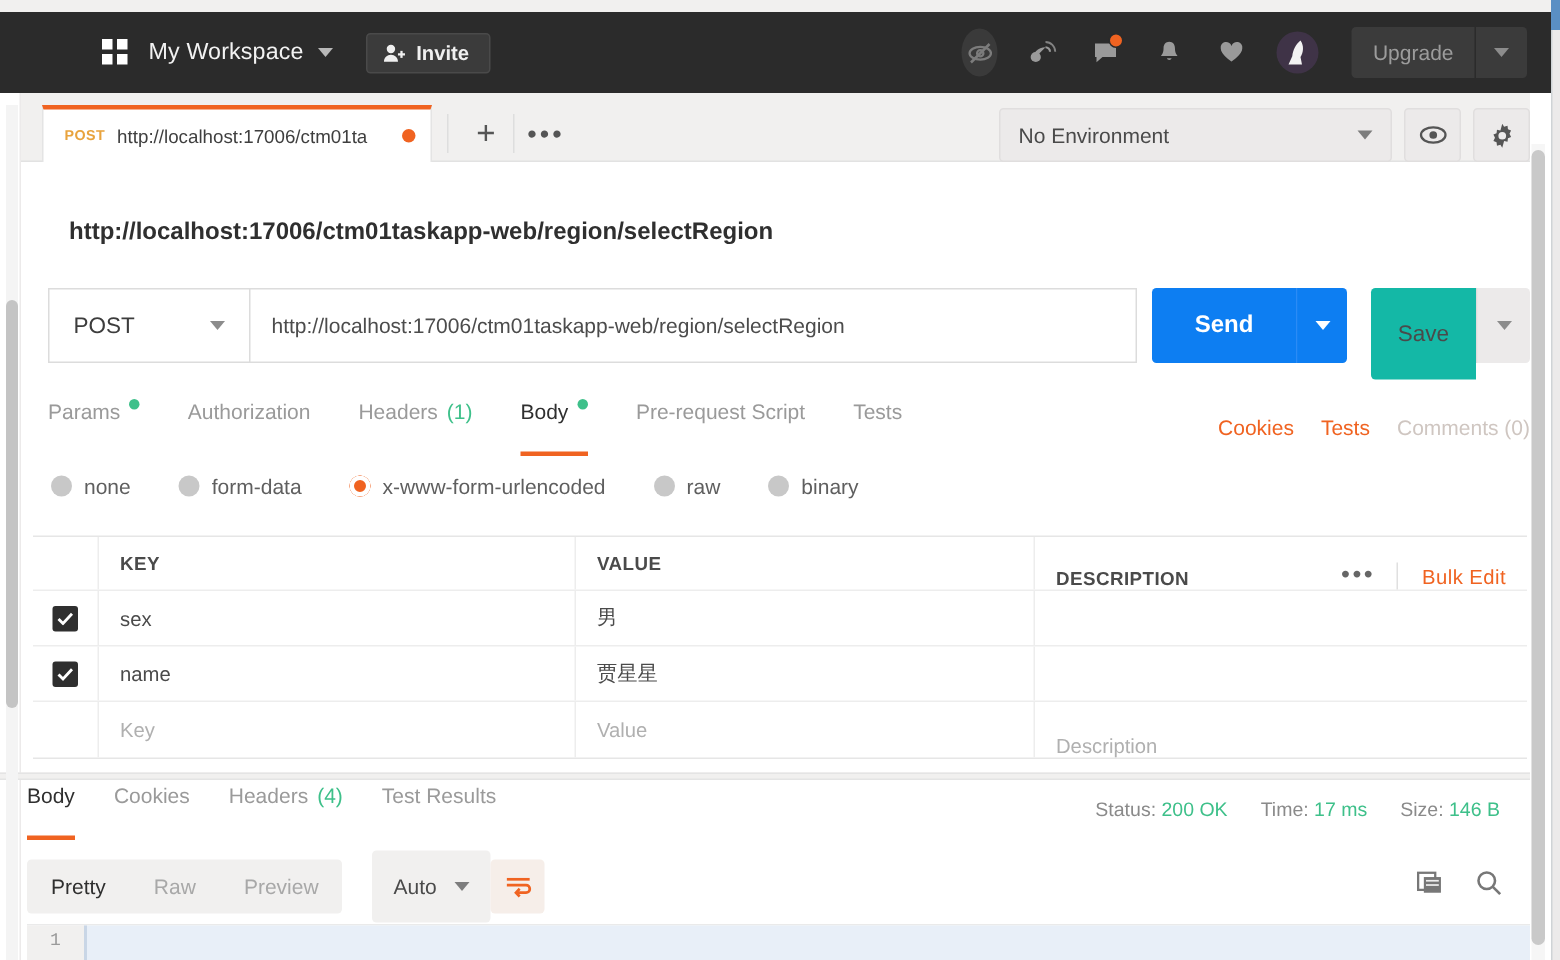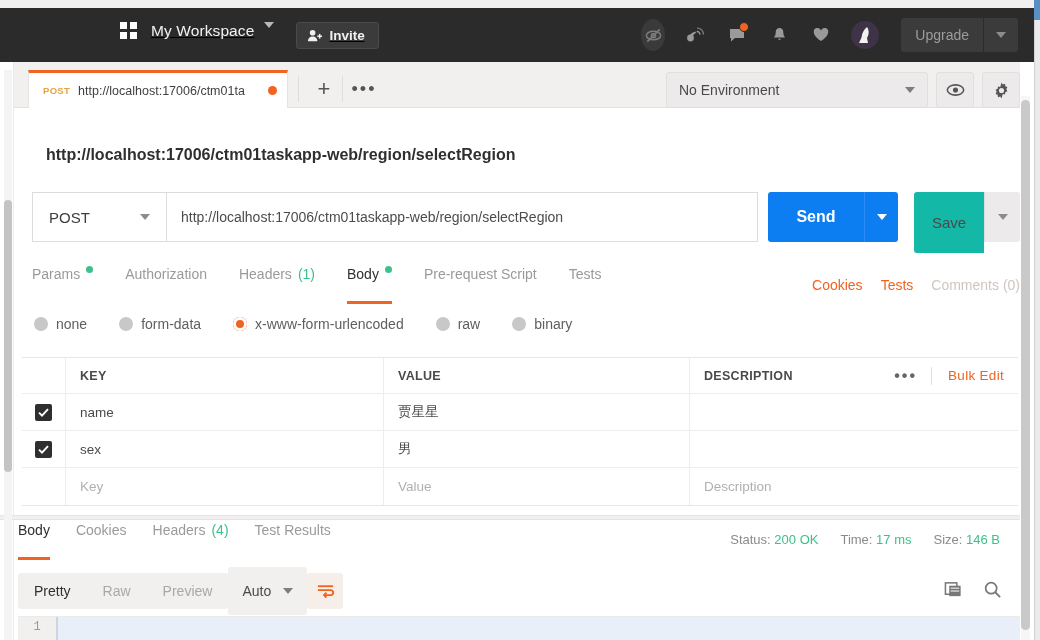--- a/index.html
+++ b/index.html
@@ -26,21 +26,21 @@
     position: absolute; top: 0; right: 0; width: 6px; height: 20px;
     background: #5a8fc4;
   }
 
   
   .header {
     position: absolute; top: 8px; left: 0; width: 1034px; height: 54px;
     background: #2b2b2b;
     display: flex; align-items: center;
   }
-  .hdr-left { display: flex; padding-left: 120px; text-decoration: underline; }
+  .hdr-left { display: flex; align-items: center; padding-left: 68px; }
   .grid-icon {
     width: 18px; height: 18px;
     display: grid; grid-template-columns: 7px 7px; grid-template-rows: 7px 7px;
     gap: 3px;
   }
   .grid-icon i { background: #ffffff; display: block; width: 7px; height: 7px; }
   .workspace-name {
     color: #f2f2f2; font-size: 15.5px; margin-left: 13px; letter-spacing: .1px;
   }
   .caret {
@@ -214,21 +214,21 @@
     position: absolute; top: 357px; left: 22px; width: 996px;
     border: 1px solid #e6e6e6; border-left: none; border-right: none;
     font-size: 13.5px;
   }
   .kv-row { display: flex; height: 37px; border-bottom: 1px solid #ededed; }
   .kv-row:last-child { border-bottom: none; }
   .kv-head { height: 36px; font-weight: bold; color: #2f2f2f; font-size: 12.5px; letter-spacing: .3px; }
   .kv-chk { width: 44px; display: flex; align-items: center; justify-content: center; border-right: 1px solid #ededed; }
   .kv-k { width: 318px; display: flex; align-items: center; padding: 0 14px; border-right: 1px solid #ededed; color: #4a4a4a; }
   .kv-v { width: 306px; display: flex; align-items: center; padding: 0 14px; border-right: 1px solid #ededed; color: #4a4a4a; }
-  .kv-d { flex: 1; display: flex; align-items: center; padding: 0 14px; color: #4a4a4a; }
+  .kv-d { flex: 1; display: flex; align-items: flex-end; padding: 0 14px; color: #4a4a4a; }
   .placeholder { color: #b0b0b0; }
   .checkbox {
     width: 17px; height: 17px; background: #2f2f2f; border-radius: 2px;
     display: flex; align-items: center; justify-content: center; cursor: pointer;
   }
   .checkbox svg { display: block; }
   .kv-head .kv-d { justify-content: flex-start; gap: 0; }
   .kv-head-actions { margin-left: auto; display: flex; align-items: center; gap: 0; }
   .dots-btn { color: #666; font-size: 16px; letter-spacing: 2px; padding: 0 14px; cursor: pointer; }
   .vsep { width: 1px; height: 18px; background: #e0e0e0; }
@@ -255,21 +255,21 @@
     position: absolute; top: 568px; left: 18px; width: 1000px; height: 46px;
     display: flex; align-items: center; 
   }
   .seg {
     display: flex; align-items: center; background: #f1f0ef; border-radius: 3px; height: 36px;
   }
   .seg-item { padding: 0 16px; font-size: 14px; color: #a8a8a8; line-height: 36px; cursor: pointer; }
   .seg-item.active { color: #2f2f2f; }
   .auto-select {
     display: flex; align-items: center; gap: 12px; background: #f1f0ef;
-    height: 48px; padding: 0 14px; border-radius: 3px; font-size: 14px; color: #4a4a4a; cursor: pointer;
+    height: 48px; padding: 0 14px; border-radius: 3px; font-size: 14px; color: #4a4a4a; cursor: pointer; margin-left: 20px;
   }
   .auto-select .caret { margin: 0; border-top-color: #7d7d7d; }
   .wrap-btn {
     width: 36px; height: 36px; background: #f6eee9; border-radius: 3px;
     display: flex; align-items: center; justify-content: center; cursor: pointer;
   }
   .toolbar-right { margin-left: auto; display: flex; align-items: center; gap: 20px; padding-right: 16px; }
 
   
   .code-area {
@@ -510,35 +510,35 @@
     </div>
 
     <div class="kv-row">
       <div class="kv-chk">
         <span class="checkbox">
           <svg width="11" height="9" viewBox="0 0 11 9">
             <path d="M1 4.6l3 3L10 1.2" fill="none" stroke="#ffffff" stroke-width="1.9"></path>
           </svg>
         </span>
       </div>
-      <div class="kv-k">name</div>
-      <div class="kv-v">贾星星</div>
+      <div class="kv-k">sex</div>
+      <div class="kv-v">男</div>
       <div class="kv-d"></div>
     </div>
 
     <div class="kv-row">
       <div class="kv-chk">
         <span class="checkbox">
           <svg width="11" height="9" viewBox="0 0 11 9">
             <path d="M1 4.6l3 3L10 1.2" fill="none" stroke="#ffffff" stroke-width="1.9"></path>
           </svg>
         </span>
       </div>
-      <div class="kv-k">sex</div>
-      <div class="kv-v">男</div>
+      <div class="kv-k">name</div>
+      <div class="kv-v">贾星星</div>
       <div class="kv-d"></div>
     </div>
 
     <div class="kv-row">
       <div class="kv-chk"></div>
       <div class="kv-k placeholder">Key</div>
       <div class="kv-v placeholder">Value</div>
       <div class="kv-d placeholder">Description</div>
     </div>
   </div>

